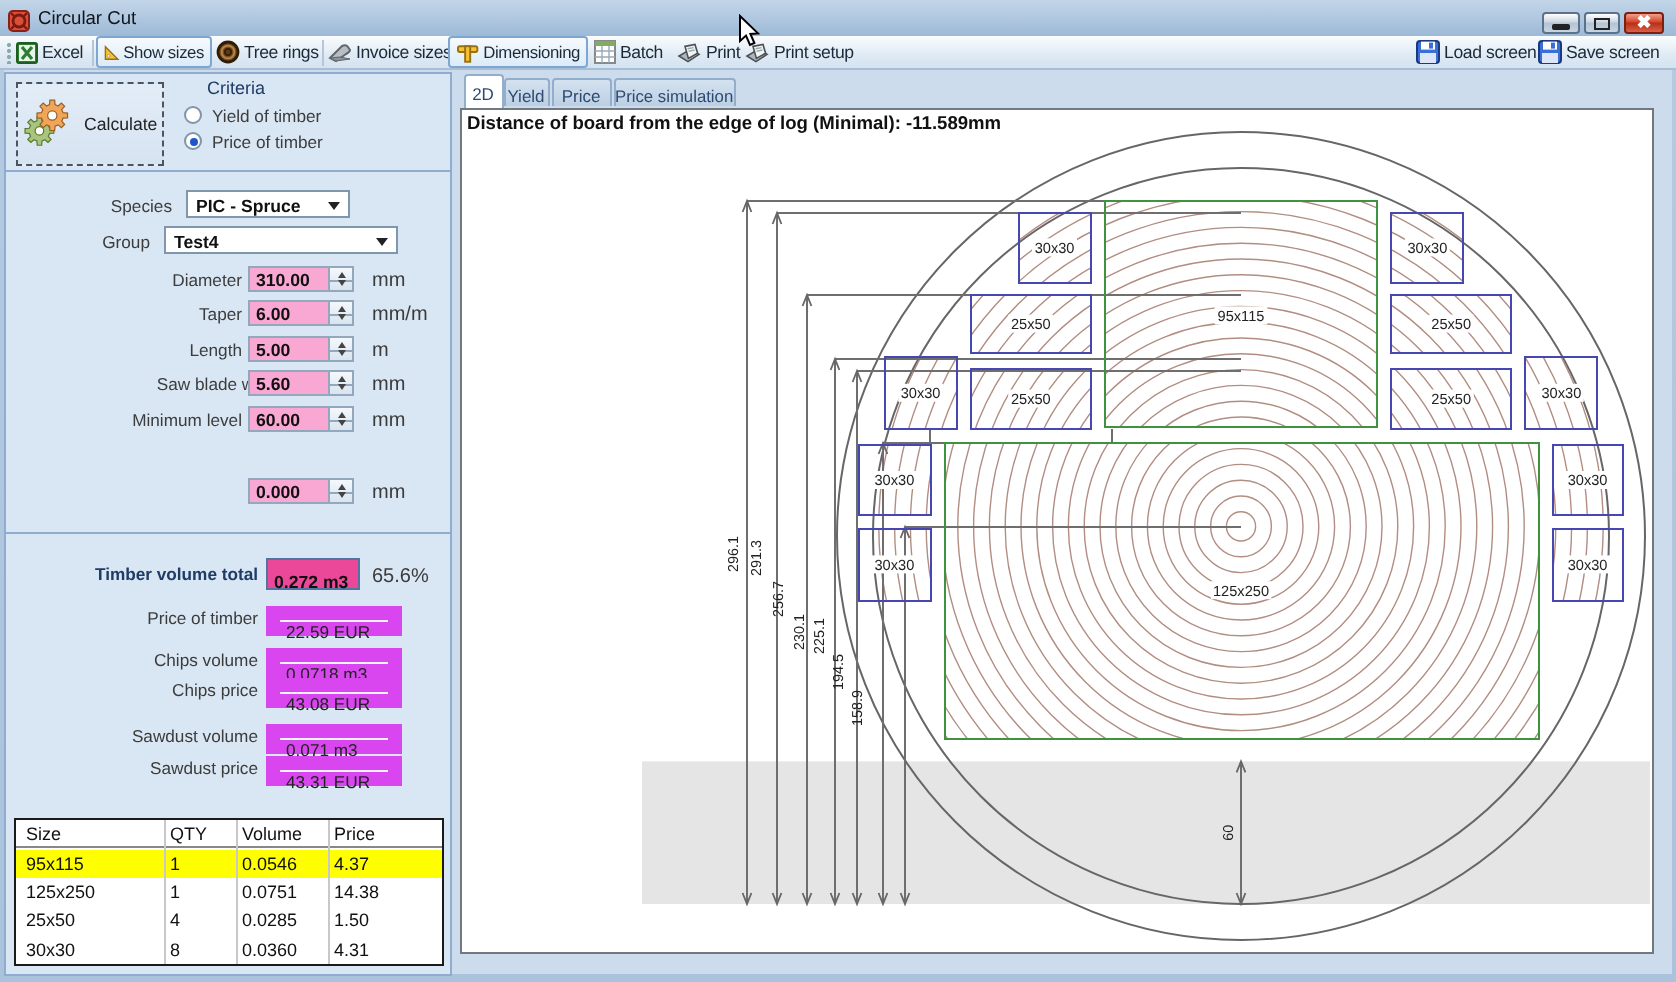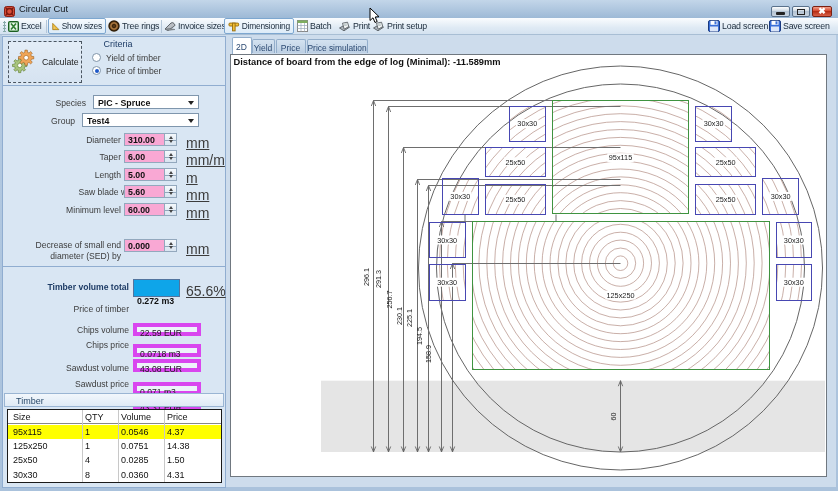--- a/index.html
+++ b/index.html
@@ -9,31 +9,31 @@
 .winbtn{position:absolute;top:5.5px;height:11px;border-radius:2px;border:1px solid #5a728c;background:linear-gradient(#fdfefe,#ccd7e2 45%,#b4c4d4 50%,#c8d4e0);}
 #closebtn{background:linear-gradient(#f2a08c,#d4442a 45%,#b62e16 50%,#d96048);border-color:#7a2012;}
 #toolbar{left:0;top:18px;width:838px;height:17px;background:linear-gradient(#fafcfe,#dfeaf4 60%,#d4e2f0);border-bottom:1px solid #a8bed4;}
 .tb{position:absolute;top:0;height:16px;display:flex;align-items:center;gap:2px;font-size:8.8px;letter-spacing:-0.2px;color:#1a2a3a;white-space:nowrap;}
 .tbox{border:1px solid #7da7d0;background:linear-gradient(#f6fafd,#dcebf8);border-radius:2px;padding:0 3px;height:16px;}
 .sep{position:absolute;top:2px;height:13px;width:1px;background:#b4c6d8;}
 #client{left:2px;top:35px;width:834px;height:452px;background:#cddcec;}
 #lpanel{left:2px;top:36px;width:224px;height:452px;background:#d9e6f3;border:1px solid #90add0;}
 .hline{position:absolute;left:0;width:222px;height:1px;background:#90add0;}
 .lbl{position:absolute;font-size:8.6px;color:#3c3c3c;text-align:right;}
-.unit{position:absolute;font-size:14px;color:#3c3c3c;text-decoration:underline;}
+.unit{position:absolute;font-size:10px;color:#3c3c3c;}
 .inp{position:absolute;background:#f9a8d4;border:1px solid #93a8bd;height:13px;font-size:8.8px;font-weight:bold;color:#101010;padding:1px 0 0 3px;}
 .spin{position:absolute;width:12px;height:13px;border:1px solid #93a8bd;border-left:none;background:linear-gradient(#f4f8fc,#d8e4f0);}
 .spin:before{content:"";position:absolute;left:3.5px;top:2px;border-left:2.5px solid transparent;border-right:2.5px solid transparent;border-bottom:3px solid #444;}
 .spin:after{content:"";position:absolute;left:3.5px;bottom:2px;border-left:2.5px solid transparent;border-right:2.5px solid transparent;border-top:3px solid #444;}
 .spin i{position:absolute;left:0;top:6px;width:100%;height:1px;background:#93a8bd;}
 .dd{position:absolute;height:14px;background:#fff;border:1px solid #7f96ad;font-size:8.8px;font-weight:bold;color:#101010;padding:1.5px 0 0 4px;}
 .dd:after{content:"";position:absolute;right:4px;top:4.5px;border-left:3.5px solid transparent;border-right:3.5px solid transparent;border-top:4.5px solid #222;}
 .rbox{position:absolute;font-size:8.6px;color:#3c3c3c;}
 .radio{position:absolute;width:9px;height:9px;border-radius:50%;background:#fff;border:1px solid #8095aa;}
-.rfield{position:absolute;font-size:8.6px;color:#222;border:4px solid #d946ef;background:#edf3fa;padding:1px 0 0 3px;height:13px;margin-top:20px;}
+.rfield{position:absolute;font-size:8.6px;color:#222;border:7px solid #d946ef;background:#edf3fa;padding:1px 0 0 3px;height:13px;}
 #tabbar .tab{position:absolute;font-size:8.5px;color:#2c4a72;text-align:center;border:1px solid #93aecb;border-bottom:none;background:linear-gradient(#d4e2f0,#bccfe3);padding-top:3px;height:14px;border-radius:2px 2px 0 0;white-space:nowrap;overflow:hidden;}
 #tbl{position:absolute;left:7px;top:409px;width:215px;height:74px;background:#fff;border:1.5px solid #1a1a1a;font-size:9px;color:#111;}
 #tbl .r{position:absolute;left:0;width:100%;height:14.2px;padding:2px 0 0 5px;}
 #tbl .c1{position:absolute;left:77px;top:2px;}#tbl .c2{position:absolute;left:113px;top:2px;}#tbl .c3{position:absolute;left:159px;top:2px;}
 
 </style></head><body>
 <div id="title" class="abs">
     <span style="position:absolute;left:4px;top:3px"><svg width="11" height="11" viewBox="0 0 11 11">
         <rect x="0.5" y="0.5" width="10" height="10" rx="2" fill="#d94f3a" stroke="#8a2015"></rect>
         <circle cx="5.5" cy="5.5" r="3" fill="none" stroke="#7a1a10" stroke-width="1.4"></circle>
@@ -143,21 +143,21 @@
       </svg></span>
 <div style="position:absolute;left:39px;top:20px;font-size:8.8px;color:#222;">Calculate</div>
 <div style="position:absolute;left:60px;top:2px;width:110px;font-size:9px;font-weight:normal;color:#1e3c66;text-align:center;">Criteria</div>
 <div class="radio" style="left:89px;top:16px"></div>
     <div class="rbox" style="left:103px;top:16px">Yield of timber</div>
 <div class="radio" style="left:89px;top:29px"></div>
     <div style="position:absolute;left:91.5px;top:31.5px;width:4px;height:4px;border-radius:50%;background:#1e58c8"></div>
     <div class="rbox" style="left:103px;top:29px">Price of timber</div>
 <div class="hline" style="top:48px"></div>
 <div class="lbl" style="left:0px;top:61px;width:83px">Species</div>
-<div class="dd" style="left:90px;top:58px;width:106px">PIC - Spruce</div>
+<div class="dd" style="left:90px;top:58px;width:82px">PIC - Spruce</div>
 <div class="lbl" style="left:0px;top:79px;width:72px">Group</div>
 <div class="dd" style="left:79px;top:76px;width:117px">Test4</div>
 <div class="lbl" style="left:0;top:98px;width:118px">Diameter</div>
 <div class="inp" style="left:121px;top:96px;width:41px">310.00</div>
 <div class="spin" style="left:162px;top:96px">
       <i></i>
     </div>
 <div class="unit" style="left:183px;top:98px">mm</div>
 <div class="lbl" style="left:0;top:115px;width:118px">Taper</div>
 <div class="inp" style="left:121px;top:113px;width:41px">6.00</div>
@@ -176,41 +176,39 @@
 <div class="spin" style="left:162px;top:148px">
       <i></i>
     </div>
 <div class="unit" style="left:183px;top:150px">mm</div>
 <div class="lbl" style="left:0;top:168px;width:118px">Minimum level</div>
 <div class="inp" style="left:121px;top:166px;width:41px">60.00</div>
 <div class="spin" style="left:162px;top:166px">
       <i></i>
     </div>
 <div class="unit" style="left:183px;top:168px">mm</div>
-<div class="lbl" style="left:0;top:203px;width:118px;line-height:11px">Decrease of small end<br>diameter (SED) by</div>
 <div class="inp" style="left:121px;top:202px;width:41px">0.000</div>
 <div class="spin" style="left:162px;top:202px">
       <i></i>
     </div>
 <div class="unit" style="left:183px;top:204px">mm</div>
 <div class="hline" style="top:229px"></div>
 <div class="lbl" style="left:0;top:245px;width:126px;font-weight:bold;color:#1e3c66">Timber volume total</div>
-<div style="position:absolute;left:130px;top:242px;width:47px;height:16px;border:1.5px solid #52749e;background:#0ea5e9;font-size:8.8px;font-weight:bold;color:#101010;padding:16px 0 0 3px">0.272 m3</div>
+<div style="position:absolute;left:130px;top:242px;width:47px;height:16px;border:1.5px solid #52749e;background:#ec4899;font-size:8.8px;font-weight:bold;color:#101010;padding:6px 0 0 3px">0.272 m3</div>
 <div class="unit" style="left:183px;top:246px">65.6%</div>
 <div class="lbl" style="left:0;top:267px;width:126px">Price of timber</div>
 <div class="rfield" style="left:130px;top:266px;width:68px">22.59 EUR</div>
 <div class="lbl" style="left:0;top:288px;width:126px">Chips volume</div>
 <div class="rfield" style="left:130px;top:287px;width:68px">0.0718 m3</div>
 <div class="lbl" style="left:0;top:303px;width:126px">Chips price</div>
 <div class="rfield" style="left:130px;top:302px;width:68px">43.08 EUR</div>
 <div class="lbl" style="left:0;top:326px;width:126px">Sawdust volume</div>
 <div class="rfield" style="left:130px;top:325px;width:68px">0.071 m3</div>
 <div class="lbl" style="left:0;top:342px;width:126px">Sawdust price</div>
 <div class="rfield" style="left:130px;top:341px;width:68px">43.31 EUR</div>
-<div style="position:absolute;left:1px;top:356px;width:220px;height:14px;border:1px solid #9ab5d3;background:linear-gradient(#f2f7fc,#dfeaf5);font-size:9px;color:#2a4a6a;padding:1.5px 0 0 11px">Timber</div>
 </div>
 <div id="tbl" class="abs">
 <div class="r" style="top:0;border-bottom:1px solid #888">Size<span class="c1">QTY</span><span class="c2">Volume</span><span class="c3">Price</span></div>
 <div class="r" style="top:15px;background:#ffff00">95x115<span class="c1">1</span><span class="c2">0.0546</span><span class="c3">4.37</span></div>
 <div class="r" style="top:29.2px;background:#fff">125x250<span class="c1">1</span><span class="c2">0.0751</span><span class="c3">14.38</span></div>
 <div class="r" style="top:43.4px;background:#fff">25x50<span class="c1">4</span><span class="c2">0.0285</span><span class="c3">1.50</span></div>
 <div class="r" style="top:57.599999999999994px;background:#fff">30x30<span class="c1">8</span><span class="c2">0.0360</span><span class="c3">4.31</span></div>
 <div style="position:absolute;left:74px;top:0;width:1px;height:100%;background:#c8c8c8"></div>
 <div style="position:absolute;left:110px;top:0;width:1px;height:100%;background:#c8c8c8"></div>
 <div style="position:absolute;left:156px;top:0;width:1px;height:100%;background:#c8c8c8"></div>

